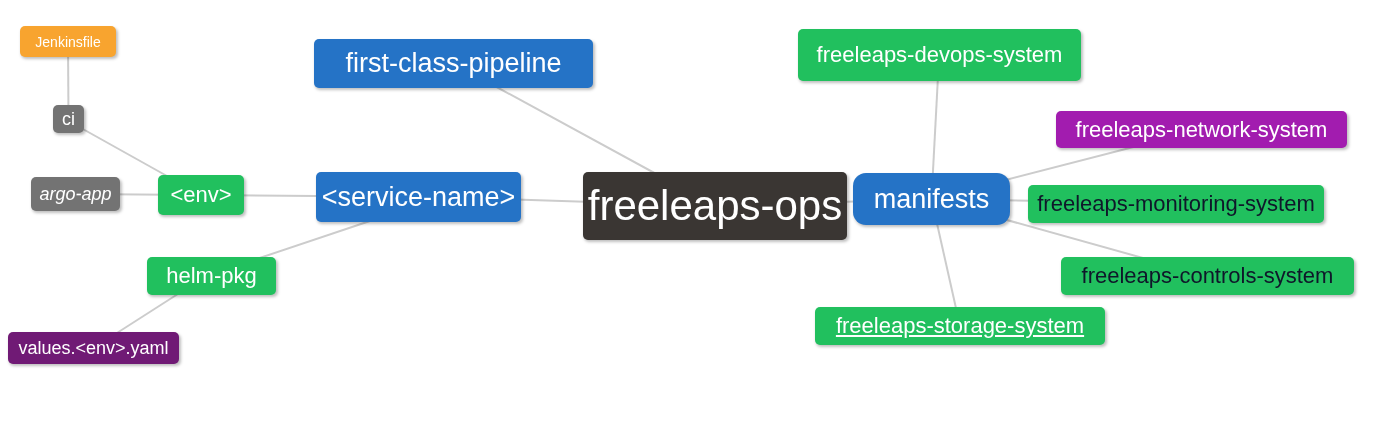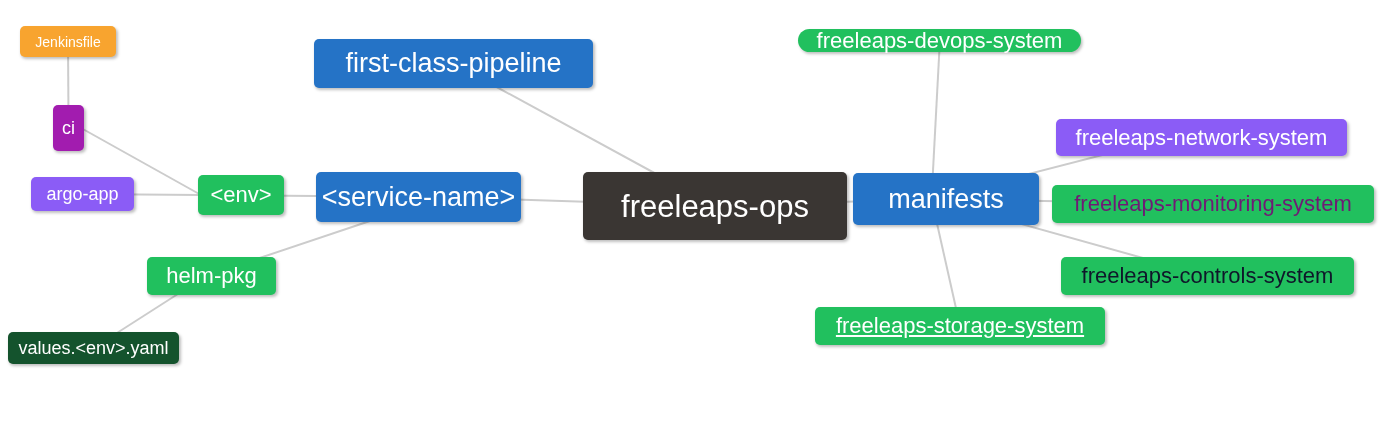--- a/index.html
+++ b/index.html
@@ -26,21 +26,21 @@
     justify-content: center;
     border-radius: 5px;
     color: #ffffff;
     white-space: nowrap;
     box-shadow: 1.5px 2px 3px rgba(0,0,0,0.25);
     box-sizing: border-box;
     cursor: default;
     user-select: none;
   }
   .node span { display: block; line-height: 1; }
-  .level-root  { font-size: 31px; }
+  .level-root  { font-size: 42px; }
   .level-level1{ font-size: 27px; }
   .level-level2{ font-size: 22px; }
   .level-level3{ font-size: 18px; }
   .level-level4{ font-size: 14px; }
 </style>
 </head>
 <body>
 
 <div class="canvas">
   <svg class="edge-layer" id="edge-layer" viewBox="0 0 1390 421" xmlns="http://www.w3.org/2000/svg">
@@ -62,50 +62,50 @@
   <div id="node-layer">
       <div class="node level-root" style="left: 583px; top: 172px; width: 264px; height: 68px; background: rgb(58, 54, 51); color: rgb(255, 255, 255);">
         <span>freeleaps-ops</span>
       </div>
       <div class="node level-level1" style="left: 314px; top: 39px; width: 279px; height: 49px; background: rgb(37, 115, 198); color: rgb(255, 255, 255); align-items: center;">
         <span>first-class-pipeline</span>
       </div>
       <div class="node level-level1" style="left: 316px; top: 172px; width: 205px; height: 50px; background: rgb(37, 115, 198); color: #ffffff;">
         <span>&lt;service-name&gt;</span>
       </div>
-      <div class="node level-level1" style="left: 853px; top: 173px; width: 186px; height: 52px; background: rgb(37, 115, 198); color: rgb(255, 255, 255);">
+      <div class="node level-level1" style="left: 853px; top: 173px; width: 157px; height: 52px; background: rgb(37, 115, 198); color: rgb(255, 255, 255); border-radius: 13px;">
         <span>manifests</span>
       </div>
-      <div class="node level-level2" style="left: 158px; top: 175px; width: 86px; height: 40px; background: rgb(33, 192, 94); color: rgb(255, 255, 255); margin-left: 40px;">
+      <div class="node level-level2" style="left: 158px; top: 175px; width: 86px; height: 40px; background: rgb(33, 192, 94); color: rgb(255, 255, 255);">
         <span>&lt;env&gt;</span>
       </div>
       <div class="node level-level2" style="left: 147px; top: 257px; width: 129px; height: 38px; background: rgb(33, 192, 94); color: rgb(255, 255, 255);">
         <span>helm-pkg</span>
       </div>
-      <div class="node level-level2" style="left: 798px; top: 29px; width: 283px; height: 23px; background: rgb(33, 192, 94); color: rgb(255, 255, 255); border-radius: 19px;">
+      <div class="node level-level2" style="left: 798px; top: 29px; width: 283px; height: 52px; background: rgb(33, 192, 94); color: rgb(255, 255, 255);">
         <span>freeleaps-devops-system</span>
       </div>
-      <div class="node level-level2" style="left: 1056px; top: 111px; width: 291px; height: 37px; background: #8b5cf6; color: rgb(255, 255, 255); margin-top: 8px;">
+      <div class="node level-level2" style="left: 1056px; top: 111px; width: 291px; height: 37px; background: #a21caf; color: rgb(255, 255, 255);">
         <span>freeleaps-network-system</span>
       </div>
-      <div class="node level-level2" style="left: 1052px; top: 185px; width: 322px; height: 38px; background: rgb(33, 192, 94); color: #701a75;">
+      <div class="node level-level2" style="left: 1028px; top: 185px; width: 296px; height: 38px; background: rgb(33, 192, 94); color: #0f172a;">
         <span>freeleaps-monitoring-system</span>
       </div>
       <div class="node level-level2" style="left: 1061px; top: 257px; width: 293px; height: 38px; background: rgb(33, 192, 94); color: #0f172a;">
         <span>freeleaps-controls-system</span>
       </div>
       <div class="node level-level2" style="left: 815px; top: 307px; width: 290px; height: 38px; background: rgb(33, 192, 94); color: rgb(255, 255, 255); text-decoration: underline;">
         <span>freeleaps-storage-system</span>
       </div>
-      <div class="node level-level3" style="left: 53px; top: 105px; width: 31px; height: 46px; background: #a21caf; color: rgb(255, 255, 255);">
+      <div class="node level-level3" style="left: 53px; top: 105px; width: 31px; height: 28px; background: #737373; color: rgb(255, 255, 255);">
         <span>ci</span>
       </div>
-      <div class="node level-level3" style="left: 31px; top: 177px; width: 103px; height: 34px; background: #8b5cf6; color: rgb(255, 255, 255);">
+      <div class="node level-level3" style="left: 31px; top: 177px; width: 89px; height: 34px; background: #737373; color: rgb(255, 255, 255); font-style: italic;">
         <span>argo-app</span>
       </div>
-      <div class="node level-level3" style="left: 8px; top: 332px; width: 171px; height: 32px; background: #14532d; color: rgb(255, 255, 255);">
+      <div class="node level-level3" style="left: 8px; top: 332px; width: 171px; height: 32px; background: #701a75; color: rgb(255, 255, 255);">
         <span>values.&lt;env&gt;.yaml</span>
       </div>
       <div class="node level-level4" style="left: 20px; top: 26px; width: 96px; height: 31px; background: rgb(248, 164, 47); color: rgb(255, 255, 255);">
         <span>Jenkinsfile</span>
       </div>
     </div>
 </div>
 
 </body></html>

